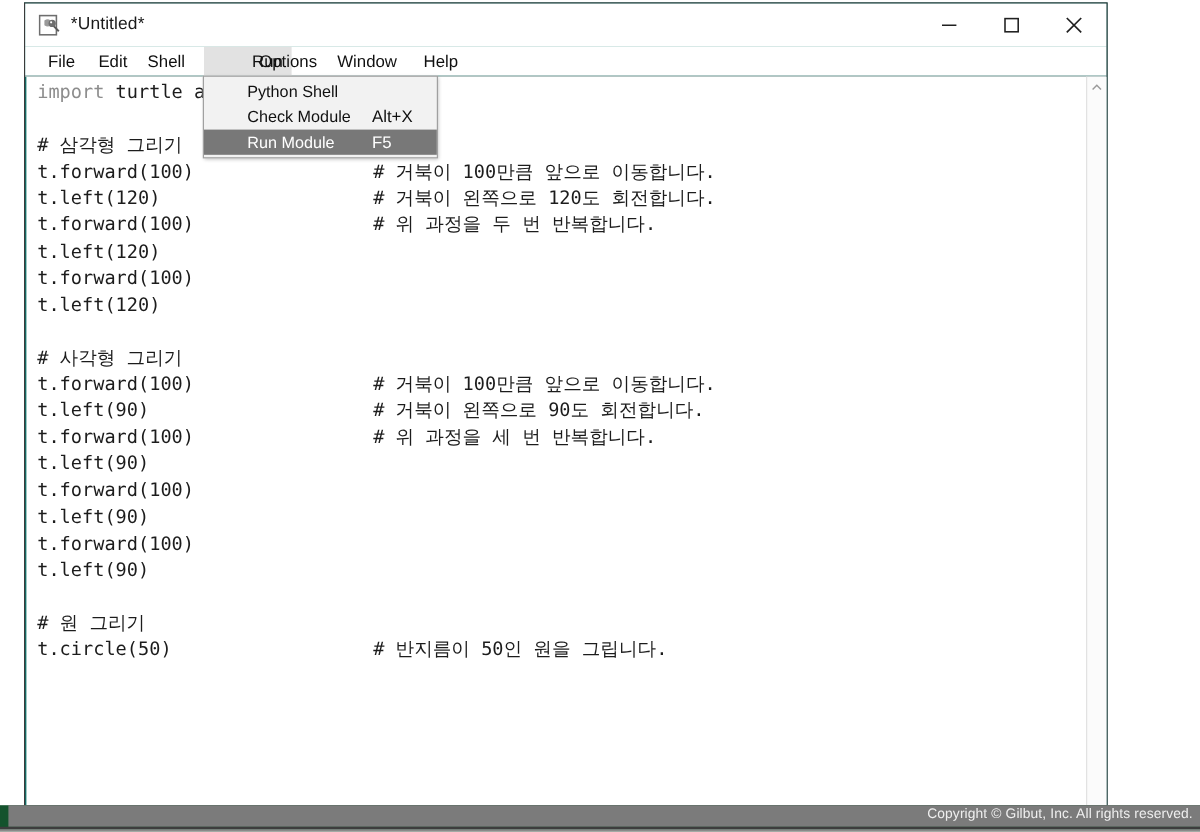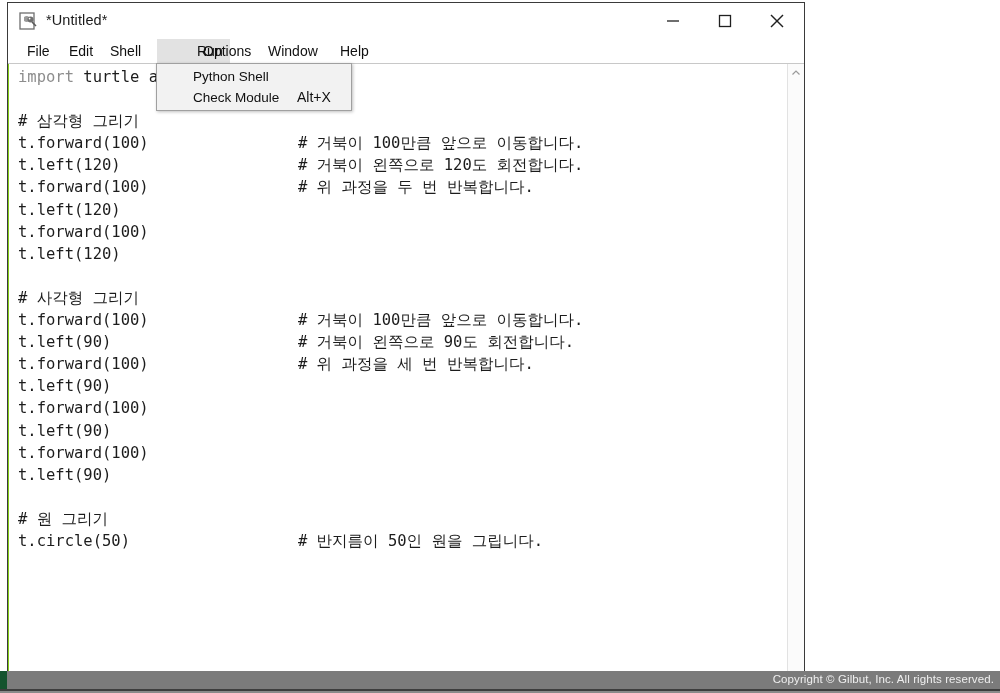--- a/index.html
+++ b/index.html
@@ -11,25 +11,25 @@
     width: 1000px;
     height: 693px;
     position: relative;
     font-family: "Liberation Sans", sans-serif;
     overflow: hidden;
   }
 
   
   #window {
     position: absolute;
-    left: 7px;
+    left: 20px;
     top: 2px;
-    width: 798px;
+    width: 903px;
     height: 670px;
-    background: #84cc16;
+    background: #0f766e;
     border: 1px solid #3a3a3a;
     box-sizing: border-box;
   }
 
   
   #titlebar {
     position: absolute;
     left: 0; top: 0;
     width: 100%;
     height: 36px;
@@ -282,20 +282,21 @@
       <svg width="12" height="12" viewBox="0 0 12 12">
         <path d="M2.5 7.5 L6 4 L9.5 7.5" fill="none" stroke="#9a9a9a" stroke-width="1.2"></path>
       </svg>
     </div>
     <div id="scroll-thumb"></div>
   </div>
 
   <div id="dropdown">
       <div class="dd-item"><span>Python Shell</span></div>
       <div class="dd-item"><span>Check Module</span><span class="dd-accel">Alt+X</span></div>
+      <div class="dd-item selected"><span>Run Module</span><span class="dd-accel">F5</span></div>
     </div>
 
 </div>
 
 <div id="footer">
   <div id="footer-inner">
     <span id="copyright">Copyright © Gilbut, Inc. All rights reserved.</span>
   </div>
   <div id="footer-line"></div>
   <div id="footer-line2"></div>

